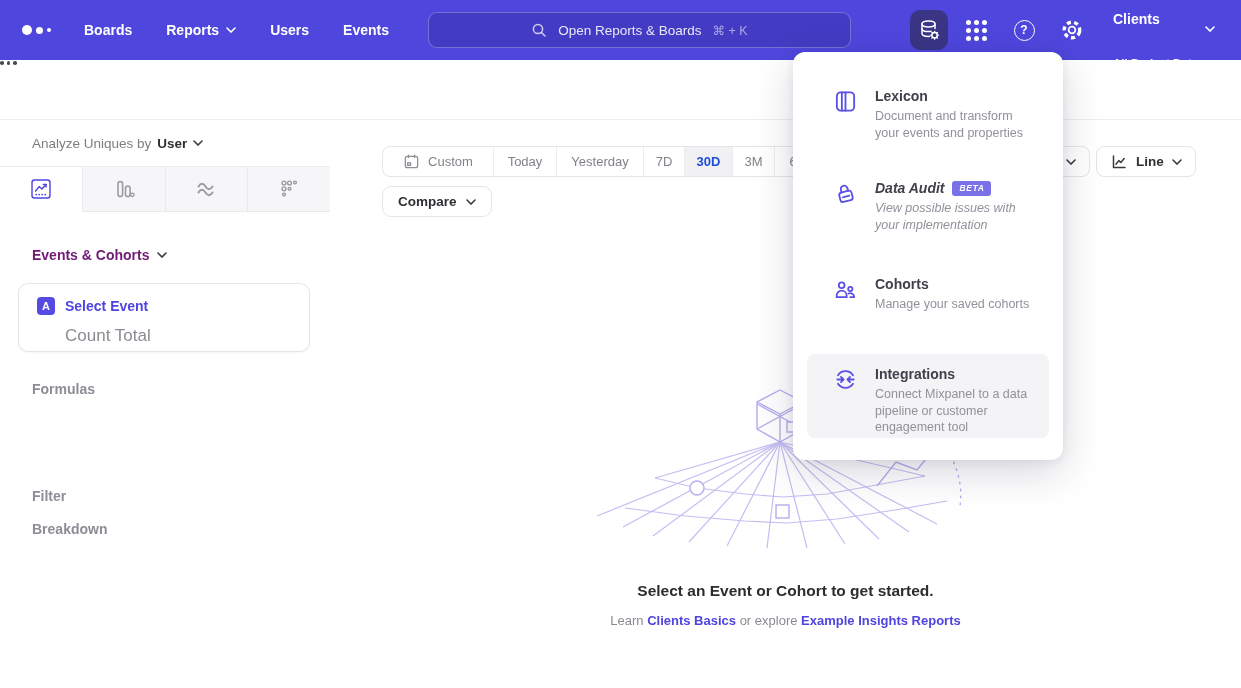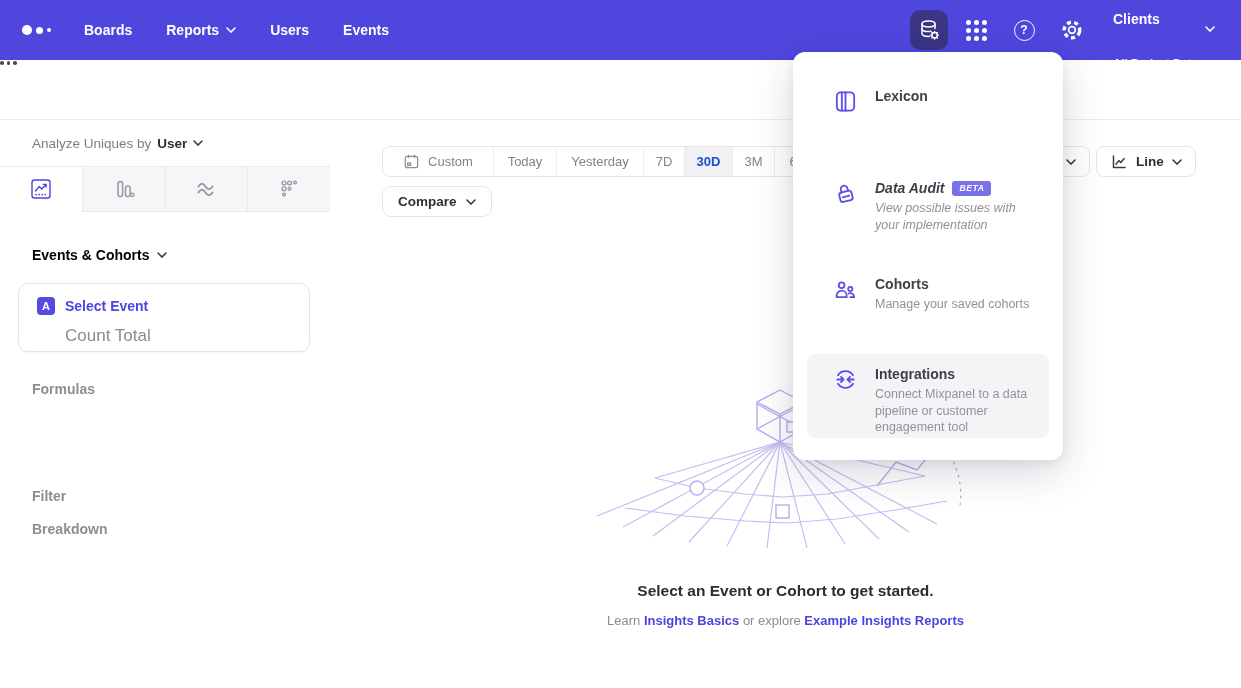--- a/index.html
+++ b/index.html
@@ -53,21 +53,21 @@
   .sidebar { position:absolute; top:120px; left:0; width:398px; height:568px; background:#fff; border-right:1px solid #e9e9ec; }
   .analyze-row { position:absolute; top:0; left:0; width:100%; height:46px; display:flex; align-items:center; padding-left:32px; gap:6px; }
   .analyze-label { font-size:13.5px; color:#7d7d85; }
   .analyze-value { font-size:13.5px; font-weight:600; color:#2f2f35; display:flex; align-items:center; gap:6px; cursor:pointer; }
   .tabs { position:absolute; top:46px; left:0; width:330px; height:46px; display:flex; border-top:1px solid #ececef; }
   .tab { flex:1; display:flex; align-items:center; justify-content:center; background:#f6f6f8;
          border-bottom:1px solid #e9e9ec; border-left:1px solid #e9e9ec; cursor:pointer; }
   .tab:first-child { border-left:none; }
   .tab.active { background:#fff; border-bottom:1px solid transparent; border-top-right-radius:2px; }
   .srow { position:absolute; left:32px; right:32px; height:28px; display:flex; align-items:center; justify-content:space-between; }
-  .srow .stitle { font-size:14px; font-weight:700; color:#000000; display:flex; align-items:center; gap:8px; }
+  .srow .stitle { font-size:14px; font-weight:700; color:#701a75; display:flex; align-items:center; gap:8px; }
   .srow .stitle-muted { font-size:14px; font-weight:600; color:#8d8d95; }
   .plus { font-size:19px; font-weight:400; color:#808089; line-height:1; cursor:pointer; }
   .events-row { top:121px; }
   .event-card { position:absolute; top:163px; left:18px; width:292px; height:69px; background:#fff; border:1px solid #e5e5e9;
                 border-radius:10px; box-shadow:0 1px 2px rgba(30,30,50,0.04); cursor:pointer; }
   .abadge { position:absolute; left:18px; top:13px; width:18px; height:18px; border-radius:4px; background:#554be2;
             color:#fff; font-size:11px; font-weight:700; display:flex; align-items:center; justify-content:center; }
   .ec-title { position:absolute; left:46px; top:14px; font-size:14px; font-weight:600; color:#4f44e0; }
   .ec-sub { position:absolute; left:46px; top:42px; font-size:17px; color:#8b8b93; }
   .formulas-row { top:255px; }
@@ -136,20 +136,28 @@
           </svg>
       </div>
       <div class="nav-item">
         <span>Users</span>
       </div>
       <div class="nav-item">
         <span>Events</span>
       </div>
     </div>
 
+    <div class="search">
+      <svg width="16" height="16" viewBox="0 0 16 16" fill="none" stroke="rgba(255,255,255,0.75)" stroke-width="1.5" stroke-linecap="round">
+          <circle cx="7" cy="7" r="4.6"></circle>
+          <path d="M10.5 10.5 L14 14"></path>
+        </svg>
+      <span class="ph">Open Reports &amp; Boards</span>
+      <span class="kbd">⌘ + K</span>
+    </div>
 
     <div class="icon-btn data-btn">
       <svg width="23" height="24" viewBox="0 0 23 24" fill="none" stroke="#ffffff" stroke-width="1.5" stroke-linecap="round">
         <ellipse cx="10.5" cy="6" rx="6.5" ry="2.9"></ellipse>
         <path d="M4 6 v9.5 c0 1.6 2.9 2.9 6.5 2.9 0.4 0 0.8 0 1.2-0.04"></path>
         <path d="M17 6 v4.6"></path>
         <path d="M4 10.7 c0 1.6 2.9 2.9 6.5 2.9 0.9 0 1.8-0.08 2.6-0.23"></path>
         <circle cx="16.6" cy="17.2" r="2.7"></circle>
         <path stroke-width="1.3" d="M16.6 13.3 v1.2 M16.6 20 v1.2 M20.5 17.2 h-1.2 M13.9 17.2 h-1.2 M19.4 14.5 l-0.9 0.9 M14.8 19.1 l-0.9 0.9 M19.4 20 l-0.9-0.9 M14.8 15.4 l-0.9-0.9"></path>
       </svg>
@@ -371,40 +379,41 @@
         <circle cx="102" cy="130" r="7" fill="#ffffff"></circle>
         <rect x="181" y="147" width="13" height="13" fill="#ffffff"></rect>
         <polyline points="282,128 301,104 322,112 340,90"></polyline>
         <path d="M352 92 C 362 108, 368 126, 365 148" stroke-dasharray="1.5 5.5" stroke-linecap="round"></path>
       </g>
     </svg>
 
     <div class="empty-title">Select an Event or Cohort to get started.</div>
     <div class="empty-sub">
       <span>Learn</span>
-      <a>Insights Basics</a>
+      <a>Clients Basics</a>
       <span>or explore</span>
       <a>Example Insights Reports</a>
     </div>
   </div>
 
   <div class="menu-panel">
 
     <div class="menu-item mi-1">
       <div class="mi-icon">
         <svg width="25" height="25" viewBox="0 0 26 26" fill="none" stroke="#5a4fe6" stroke-width="1.9" stroke-linecap="round">
           <rect x="4" y="3.5" width="18" height="19" rx="4"></rect>
           <line x1="9.2" y1="3.5" x2="9.2" y2="22.5"></line>
           <line x1="13" y1="3.5" x2="13" y2="22.5"></line>
         </svg>
       </div>
       <div>
         <div class="mi-title">
             <span>Lexicon</span>
           </div>
+        <div class="mi-desc">Document and transform your events and properties</div>
       </div>
     </div>
 
     <div class="menu-item mi-2">
       <div class="mi-icon">
         <svg width="25" height="25" viewBox="0 0 26 26" fill="none" stroke="#5a4fe6" stroke-width="1.9" stroke-linecap="round" stroke-linejoin="round">
           <g transform="rotate(-14 13 14)">
             <rect x="6.5" y="11" width="13" height="10" rx="2.5"></rect>
             <path d="M9.5 11 V8.2 a3.5 3.5 0 0 1 7 0 V11"></path>
             <path d="M9.5 16.2 h7"></path>

